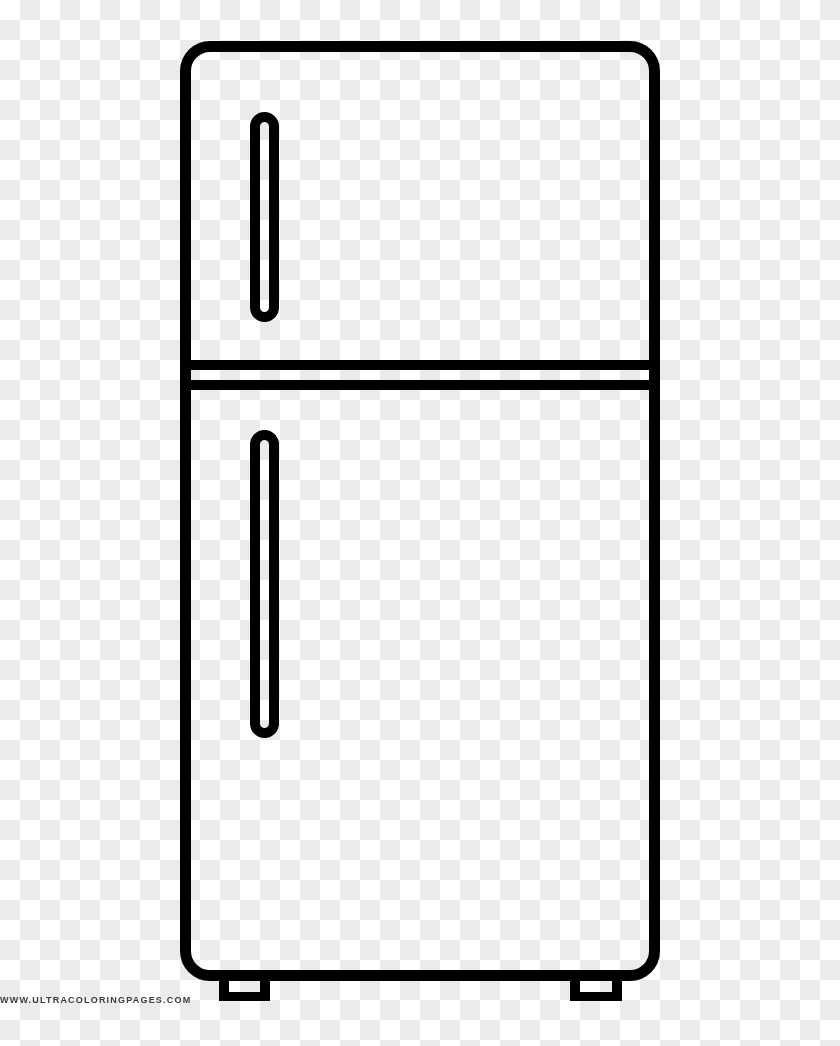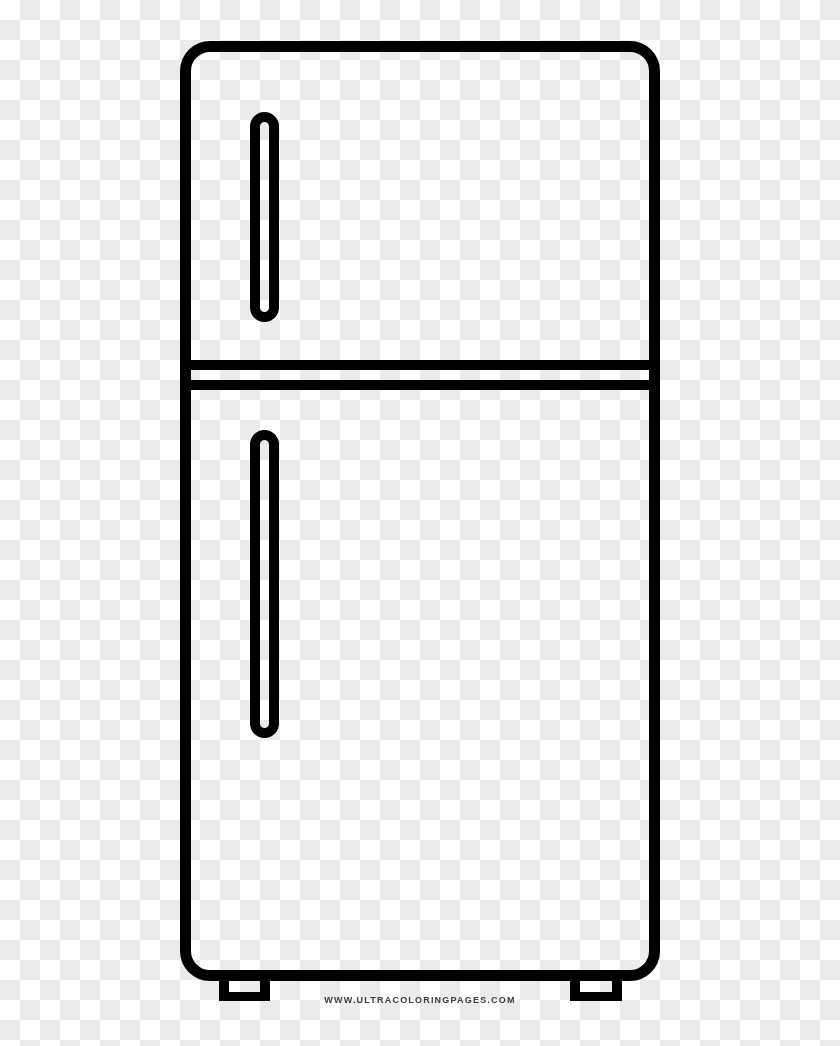--- a/index.html
+++ b/index.html
@@ -68,21 +68,21 @@
   }
   .foot.left  { left: 219px; width: 51px; }
   .foot.right { left: 570px; width: 52px; }
 
   
   .watermark {
     position: absolute;
     left: 0;
     top: 995px;
     width: 840px;
-    text-align: center;
+    text-align: left;
     font-size: 9px;
     font-weight: bold;
     letter-spacing: 1.2px;
     color: #3b3b3b;
     text-transform: uppercase;
     user-select: none;
   }
 </style>
 </head>
 <body>

